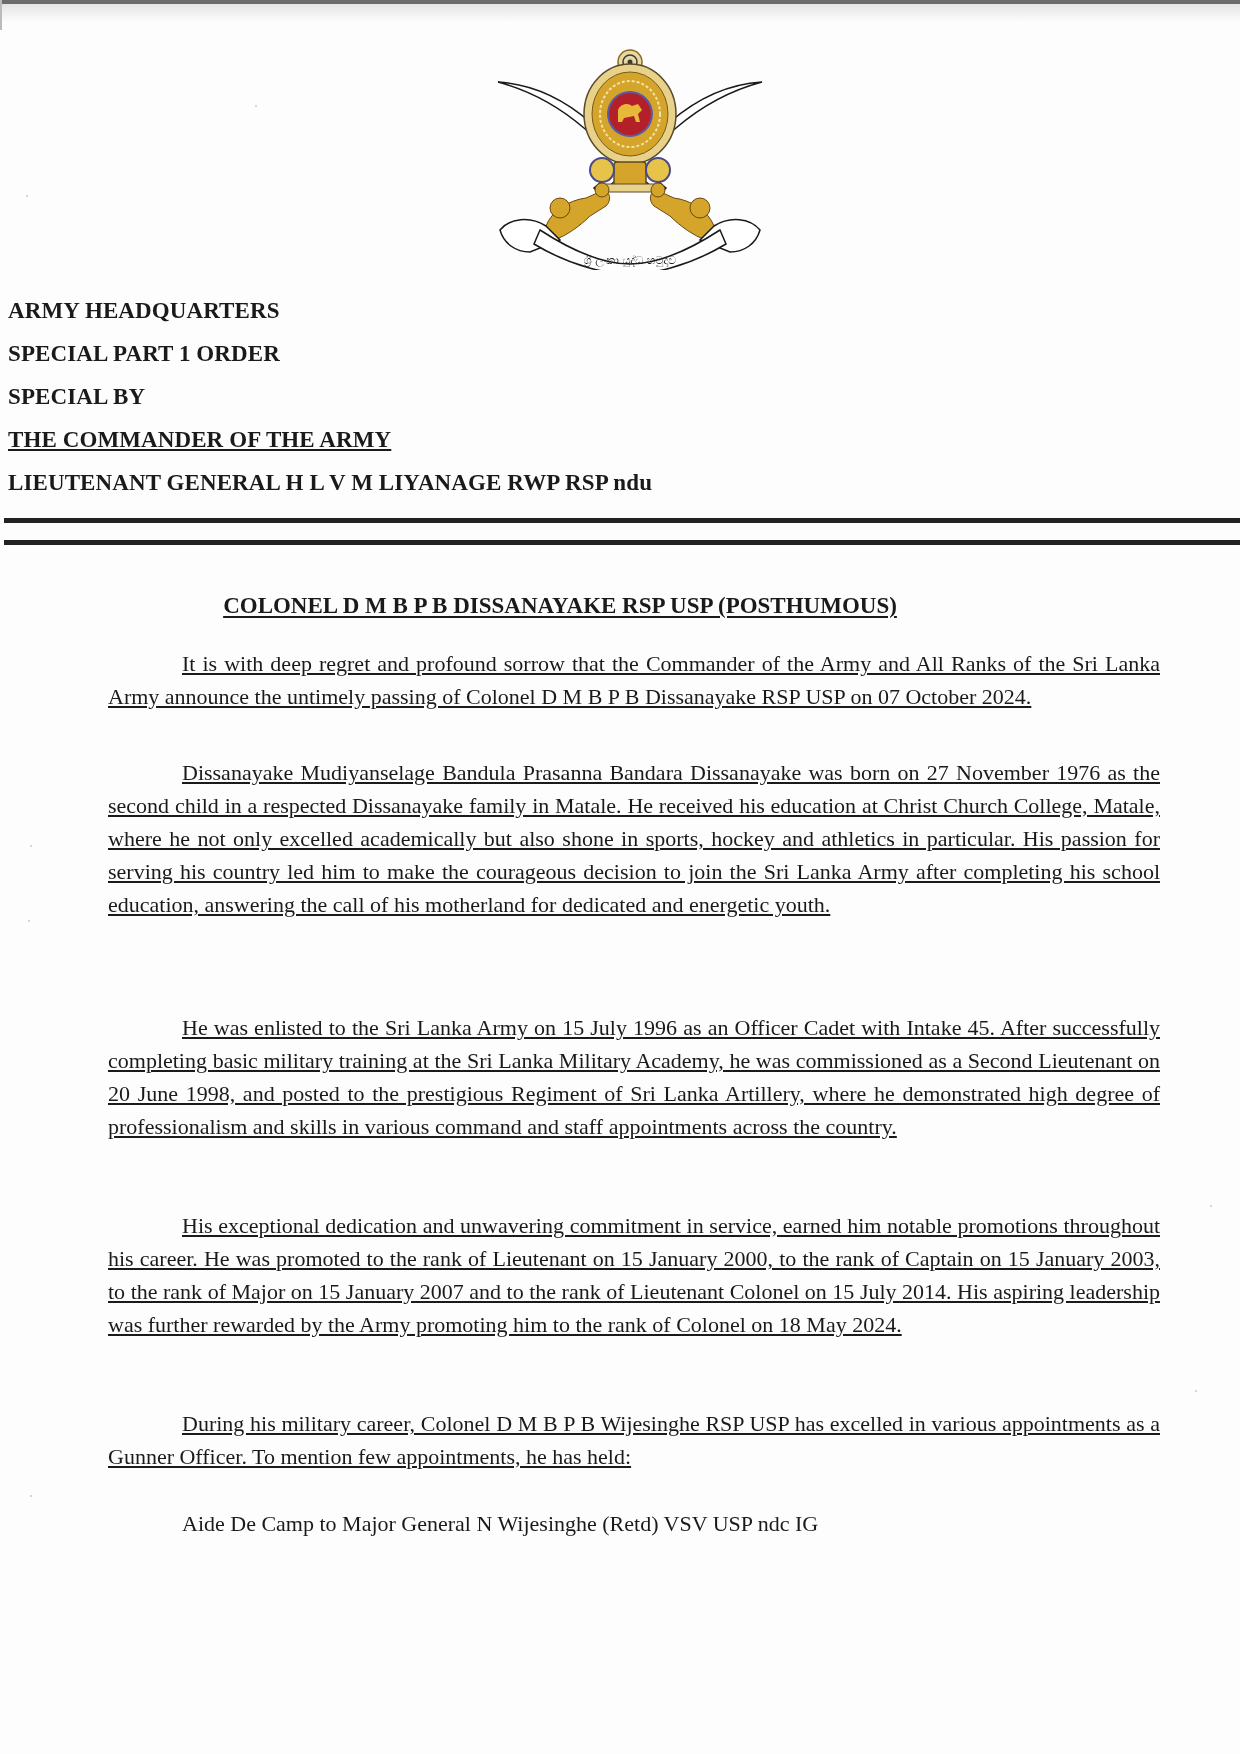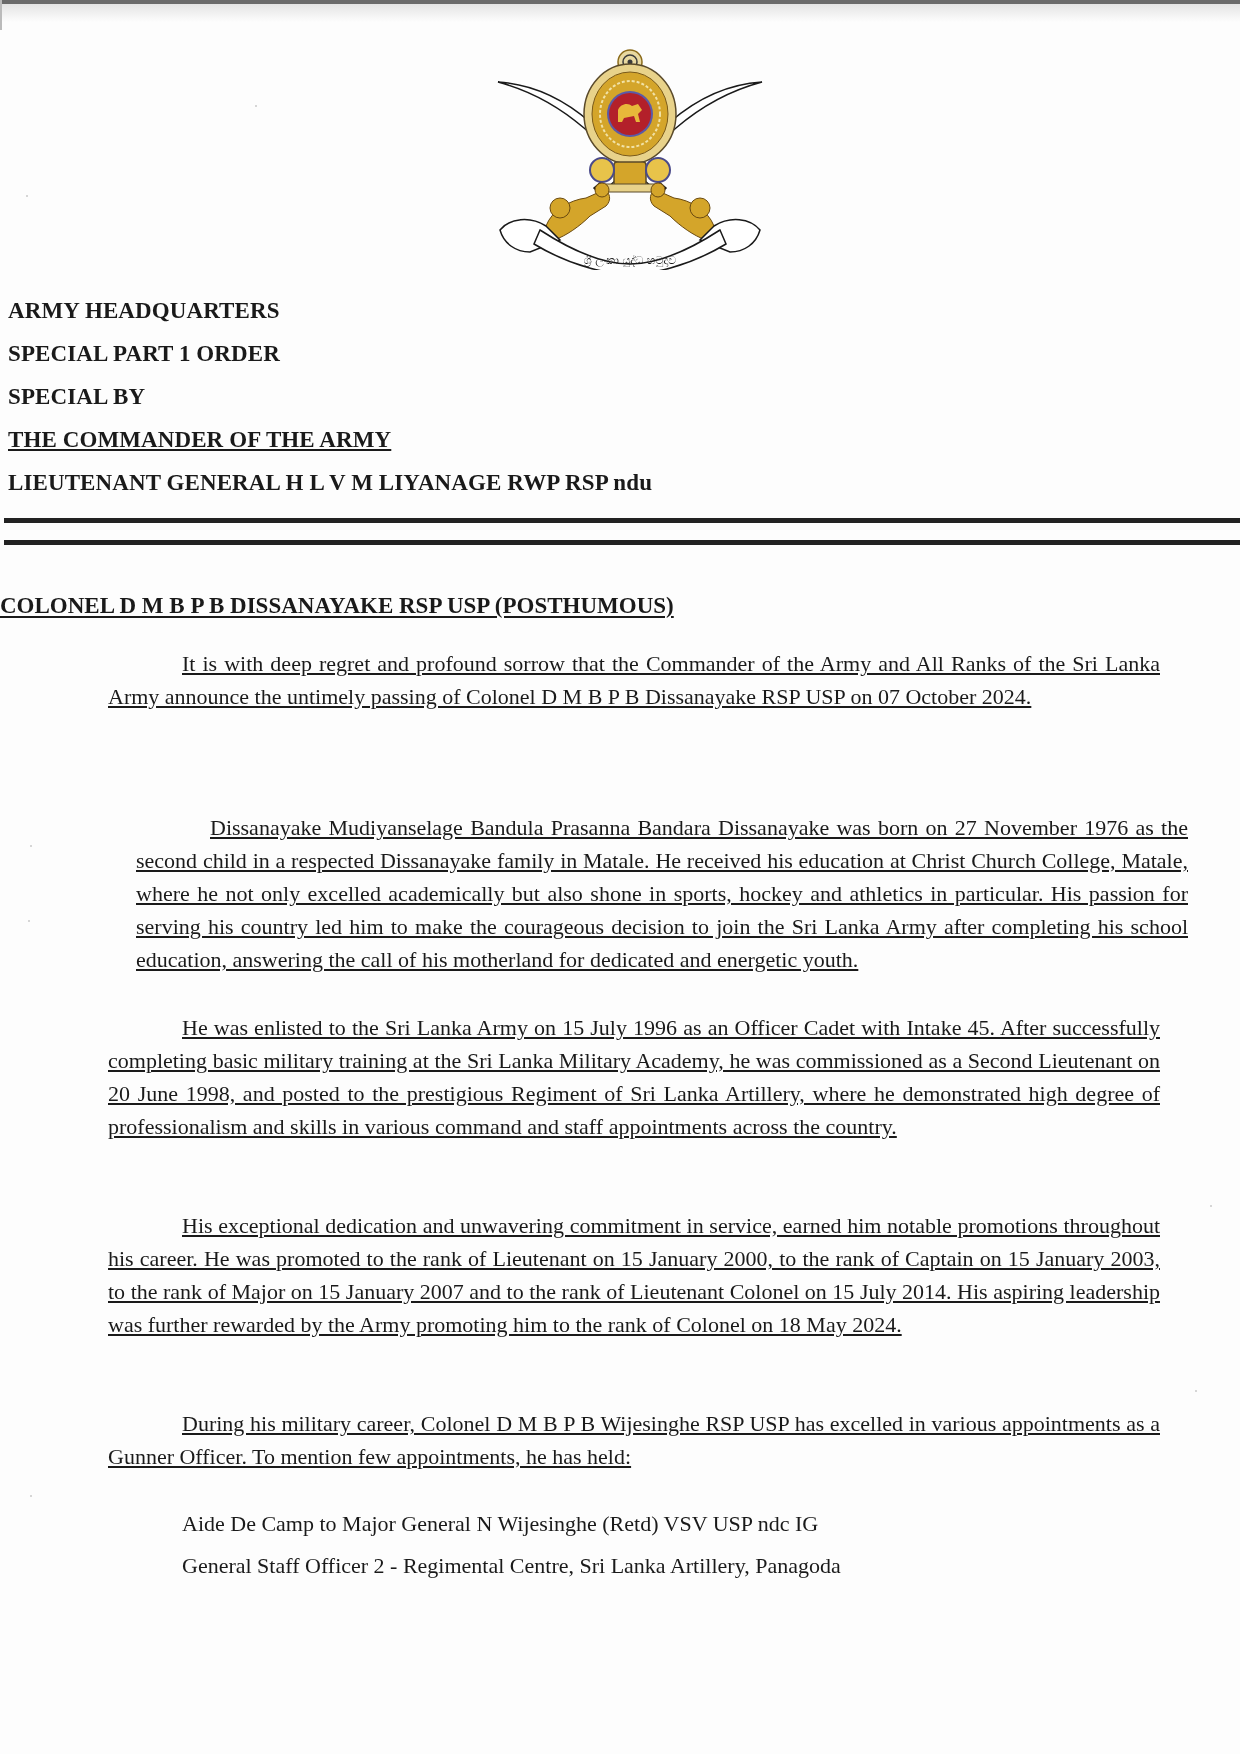--- a/index.html
+++ b/index.html
@@ -19,27 +19,27 @@
   .h1 { top: 298px; }
   .h2 { top: 341px; }
   .h3 { top: 384px; }
   .h4 { top: 427px; text-decoration: underline; }
   .h5 { top: 470px; }
 
   .rule { position: absolute; left: 4px; width: 1236px; height: 5px; background: #222; }
   .rule1 { top: 518px; }
   .rule2 { top: 540px; }
 
-  .title { position: absolute; left: 0; width: 1120px; text-align: left; top: 593px;
+  .title { position: absolute; left: 0; width: 1120px; text-align: center; top: 593px;
     font-size: 23px; font-weight: bold; text-decoration: underline; text-underline-offset: 3px; }
 
   .para { position: absolute; left: 108px; width: 1052px; font-size: 22px; line-height: 33px;
     text-align: justify; text-indent: 74px; margin: 0; text-decoration: underline; }
   .p1 { top: 647px; }
-  .p2 { top: 811px; margin-left: 28px; }
+  .p2 { top: 756px; }
   .p3 { top: 1011px; }
   .p4 { top: 1209px; }
   .p5 { top: 1407px; }
 
   .appts { position: absolute; left: 182px; top: 1503px; margin: 0; padding: 0; list-style: none;
     font-size: 22px; }
   .appts li { height: 42px; line-height: 42px; }
 
   .specks span { position: absolute; width: 2px; height: 2px; background: #c8c8c8; border-radius: 50%; }
 </style>
@@ -102,21 +102,20 @@
 <div class="title">COLONEL D M B P B DISSANAYAKE RSP USP (POSTHUMOUS)</div>
 
 <p class="para p1">It is with deep regret and profound sorrow that the Commander of the Army and All Ranks of the Sri Lanka Army announce the untimely passing of Colonel D M B P B Dissanayake RSP USP on 07 October 2024.</p>
 <p class="para p2">Dissanayake Mudiyanselage Bandula Prasanna Bandara Dissanayake was born on 27 November 1976 as the second child in a respected Dissanayake family in Matale. He received his education at Christ Church College, Matale, where he not only excelled academically but also shone in sports, hockey and athletics in particular. His passion for serving his country led him to make the courageous decision to join the Sri Lanka Army after completing his school education, answering the call of his motherland for dedicated and energetic youth.</p>
 <p class="para p3">He was enlisted to the Sri Lanka Army on 15 July 1996 as an Officer Cadet with Intake 45. After successfully completing basic military training at the Sri Lanka Military Academy, he was commissioned as a Second Lieutenant on 20 June 1998, and posted to the prestigious Regiment of Sri Lanka Artillery, where he demonstrated high degree of professionalism and skills in various command and staff appointments across the country.</p>
 <p class="para p4">His exceptional dedication and unwavering commitment in service, earned him notable promotions throughout his career.  He was promoted to the rank of Lieutenant on 15 January 2000, to the rank of Captain on 15 January 2003, to the rank of Major on 15 January 2007 and to the rank of Lieutenant Colonel on 15 July 2014. His aspiring leadership was further rewarded by the Army promoting him to the rank of Colonel on 18 May 2024.</p>
 <p class="para p5">During his military career, Colonel D M B P B Wijesinghe RSP USP has excelled in various appointments as a Gunner Officer. To mention few appointments, he has held:</p>
 
 <ul class="appts">
   <li>Aide De Camp to Major General N Wijesinghe (Retd) VSV USP ndc IG</li>
-  <li>General Staff Officer 2 - Regimental Centre, Sri Lanka Artillery, Panagoda</li>
 </ul>
 
 <div class="specks">
   <span style="left:255px;top:105px"></span>
   <span style="left:26px;top:195px"></span>
   <span style="left:30px;top:845px"></span>
   <span style="left:28px;top:920px"></span>
   <span style="left:1210px;top:1205px"></span>
   <span style="left:1195px;top:1390px"></span>
   <span style="left:30px;top:1495px"></span>

